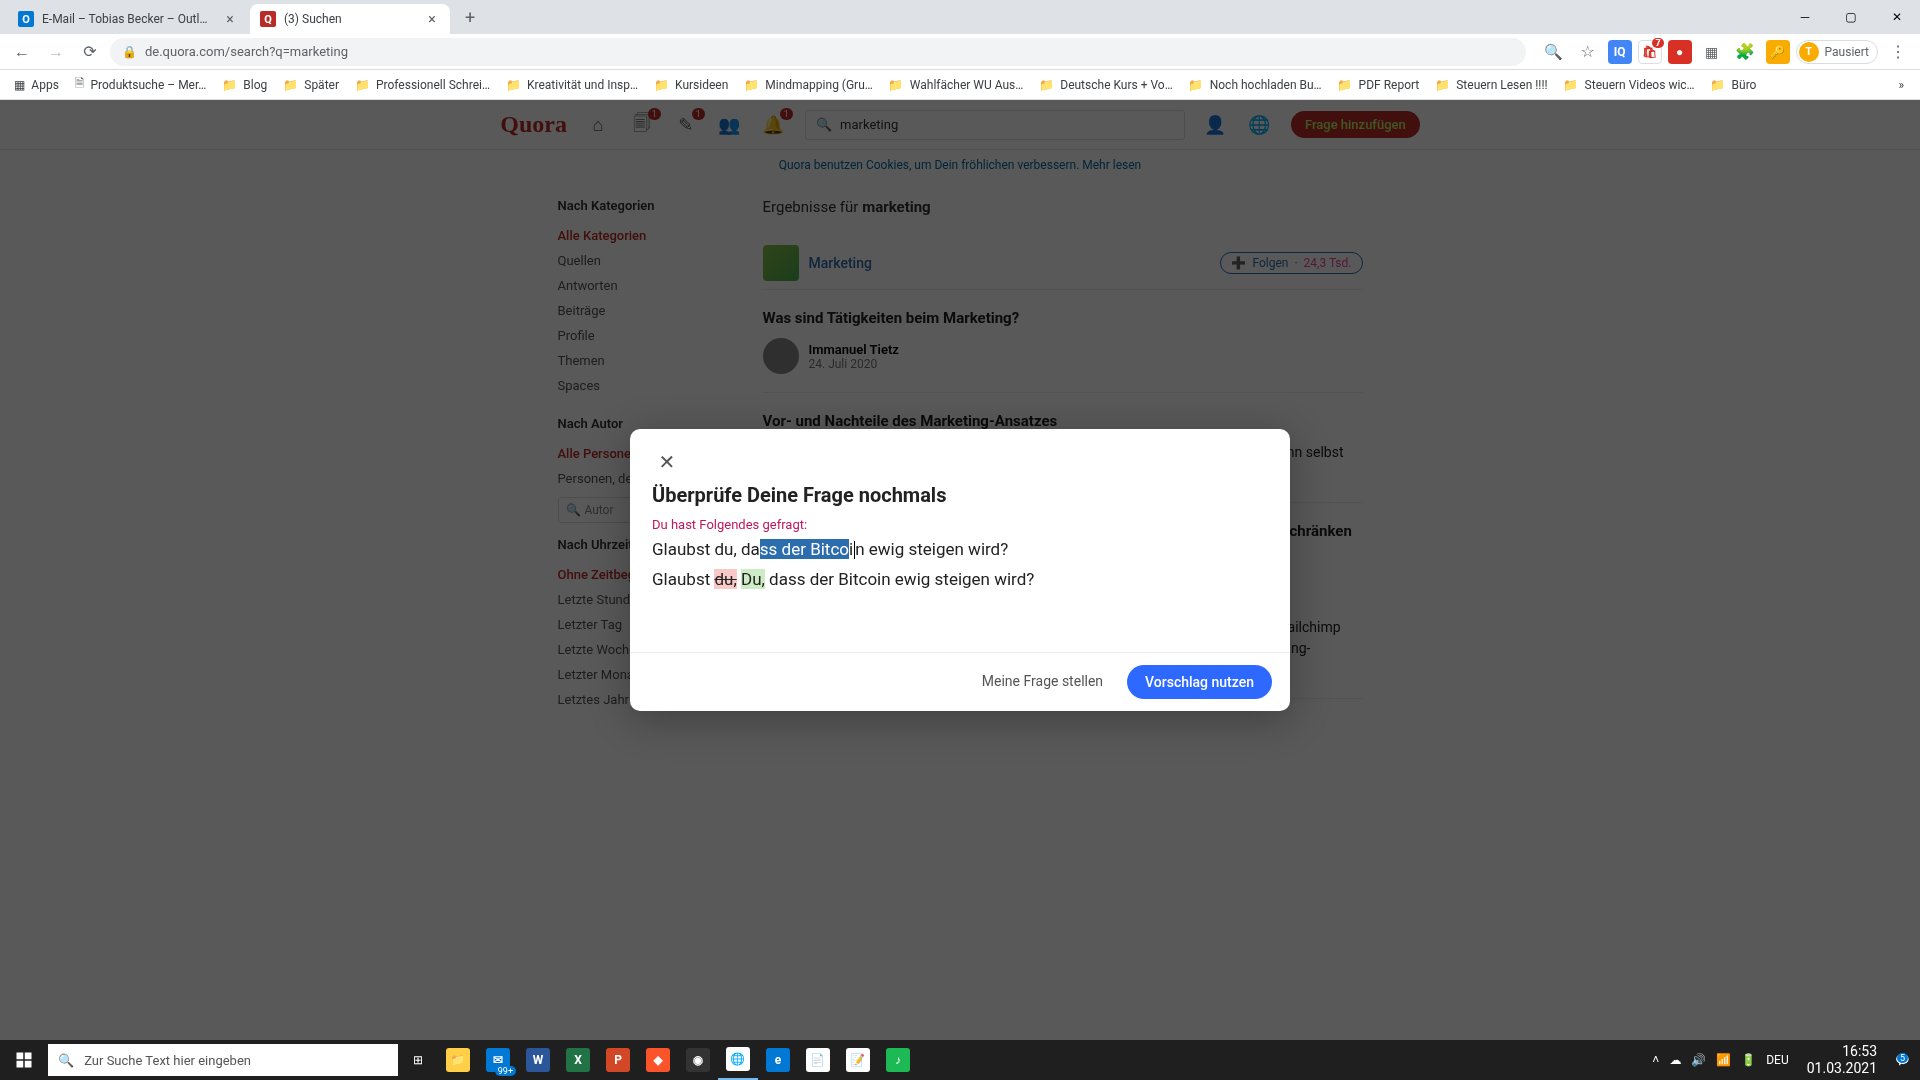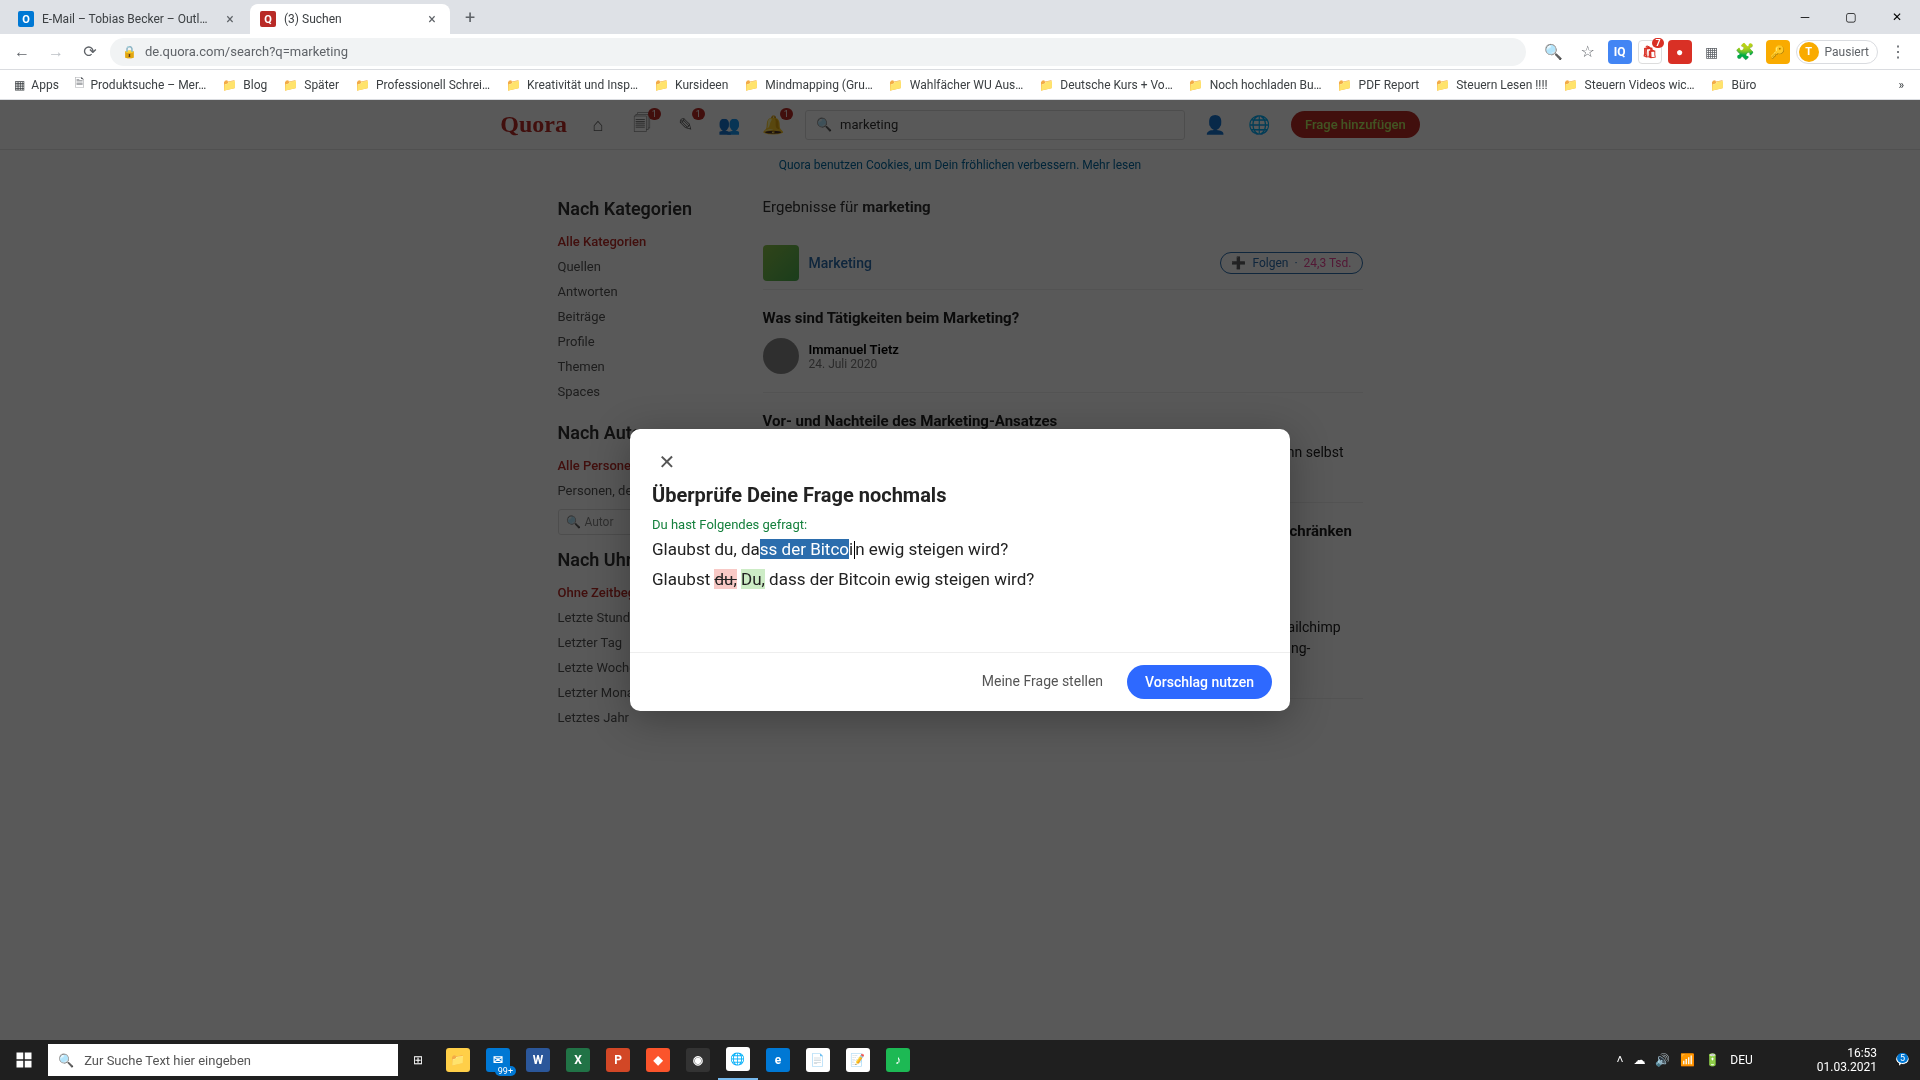--- a/index.html
+++ b/index.html
@@ -38,21 +38,21 @@
 .page { position: relative; height: calc(1080px - 34px - 36px - 30px - 40px); overflow: hidden; background: #fff; }
 .quora-header { height: 50px; border-bottom: 1px solid #e6e6e6; display: flex; align-items: center; justify-content: center; gap: 18px; }
 .quora-logo { color: #b92b27; font-weight: bold; font-size: 24px; font-family: Georgia, serif; }
 .qh-icon { width: 26px; height: 26px; display: inline-flex; align-items: center; justify-content: center; color: #616161; font-size: 18px; position: relative; }
 .qh-badge { position:absolute; top:-4px; right:-6px; background:#b92b27; color:#fff; font-size:9px; border-radius:7px; padding:0 4px; line-height:12px;}
 .qh-search { width: 380px; height: 30px; border: 1px solid #ddd; border-radius: 3px; display: flex; align-items: center; padding: 0 10px; font-size: 13px; color: #333; gap: 8px; }
 .qh-btn { background: #b92b27; color: #bef264; border-radius: 20px; padding: 6px 14px; font-size: 13px; font-weight: 500; }
 
 .content-wrap { display: flex; justify-content: center; gap: 30px; padding: 18px 0; }
 .sidebar { width: 175px; font-size: 13px; color: #333; }
-.sidebar h4 { font-size: 18px; font-weight: 600; margin-bottom: 10px; }
+.sidebar h4 { font-size: 13px; font-weight: 600; margin-bottom: 10px; }
 .sidebar .item { padding: 5px 0; color: #555; cursor: pointer; }
 .sidebar .item.active { color: #b92b27; font-weight: 500; }
 .sidebar .search-mini { border: 1px solid #ddd; border-radius: 3px; padding: 5px 8px; font-size: 12px; color: #888; margin: 6px 0 14px 0; }
 .main-col { width: 600px; }
 .results-title { font-size: 15px; color: #333; margin-bottom: 21px; }
 .topic-row { display: flex; align-items: center; gap: 10px; padding: 8px 0; border-bottom: 1px solid #eee; }
 .topic-img { width: 36px; height: 36px; border-radius: 4px; background: linear-gradient(135deg,#8bc34a,#4caf50); }
 .topic-link { color: #2b6dad; font-size: 14px; font-weight: 500; }
 .follow-pill { margin-left:auto; border:1px solid #2b6dad; color:#2b6dad; border-radius:14px; padding:3px 10px; font-size:12px; display:inline-flex; gap:6px; align-items:center;}
 .follower-count { color:#ec4899; font-size:12px;}
@@ -63,40 +63,40 @@
 .author-name { font-weight: 600; }
 .author-sub { color: #777; font-size: 12px; }
 .answer-text { font-size: 14px; color: #222; line-height: 1.5; margin-top: 10px; }
 
 
 .overlay { position: absolute; inset: 0; background: rgba(0,0,0,0.65); display: flex; align-items: center; justify-content: center; }
 .modal { width: 660px; background: #fff; border-radius: 10px; box-shadow: 0 8px 40px rgba(0,0,0,0.3); overflow: hidden; }
 .modal-body { padding: 18px 22px 60px 22px; }
 .modal-close { width: 30px; height: 30px; display: inline-flex; align-items: center; justify-content: center; color: #555; cursor: pointer; font-size: 20px; border-radius: 50%; }
 .modal-heading { font-size: 20px; font-weight: 700; color: #222; margin-top: 6px; }
-.modal-label { font-size: 13px; color: #15803d; margin-top: 10px; }
+.modal-label { font-size: 13px; color: #be185d; margin-top: 10px; }
 .modal-question { font-size: 17px; color: #222; margin-top: 6px; line-height: 1.4; }
 .sel { background: #2b6dad; color: #fff; }
 .caret-after::after { content: ""; display:inline-block; width:1px; height:18px; background:#000; vertical-align:text-bottom; margin-left:1px;}
 .diff-del { background: #f8c9c6; text-decoration: line-through; }
 .diff-add { background: #cdecc6; }
 .modal-footer { border-top: 1px solid #eee; padding: 12px 18px; display: flex; justify-content: flex-end; gap: 10px; }
 .btn-secondary { color: #555; font-size: 14px; padding: 8px 14px; border-radius: 20px; cursor: pointer; }
 .btn-primary { background: #2e69ff; color: #fff; font-size: 14px; font-weight: 500; padding: 9px 18px; border-radius: 20px; cursor: pointer; }
 
 
 .taskbar { position: absolute; bottom: 0; left: 0; width: 1920px; height: 40px; background: #1f1f1f; display: flex; align-items: center; color: #fff; font-size: 12px; }
 .start-btn { width: 48px; height: 40px; display: inline-flex; align-items: center; justify-content: center; }
 .start-btn svg { width: 18px; height: 18px; }
 .task-search { width: 350px; height: 32px; background: #fff; color: #555; display: flex; align-items: center; padding: 0 10px; gap: 10px; font-size: 13px; }
 .task-icon { width: 40px; height: 40px; display: inline-flex; align-items: center; justify-content: center; }
 .task-icon.active { border-bottom: 2px solid #76b9ed; }
 .task-icon .sq { width: 24px; height: 24px; border-radius: 3px; display:inline-flex; align-items:center; justify-content:center; font-weight:bold; font-size:12px;}
 .tray { margin-left: auto; display: flex; align-items: center; gap: 10px; padding-right: 10px; }
-.clock { text-align: right; line-height: 1.2; font-size: 12px; padding: 0 8px; margin-left: 46px; }
+.clock { text-align: right; line-height: 1.2; font-size: 14px; padding: 0 8px; }
 .notif-badge { position:relative;}
 .notif-badge .count { position:absolute; bottom:4px; right:2px; background:#0078d4; color:#fff; font-size:9px; border-radius:6px; padding:0 3px;}
 </style>
 </head>
 <body>
 
 <div class="titlebar">
   <div class="tab">
     <span class="favicon fav-outlook">O</span>
     <span class="tab-title">E-Mail – Tobias Becker – Outlook</span>

